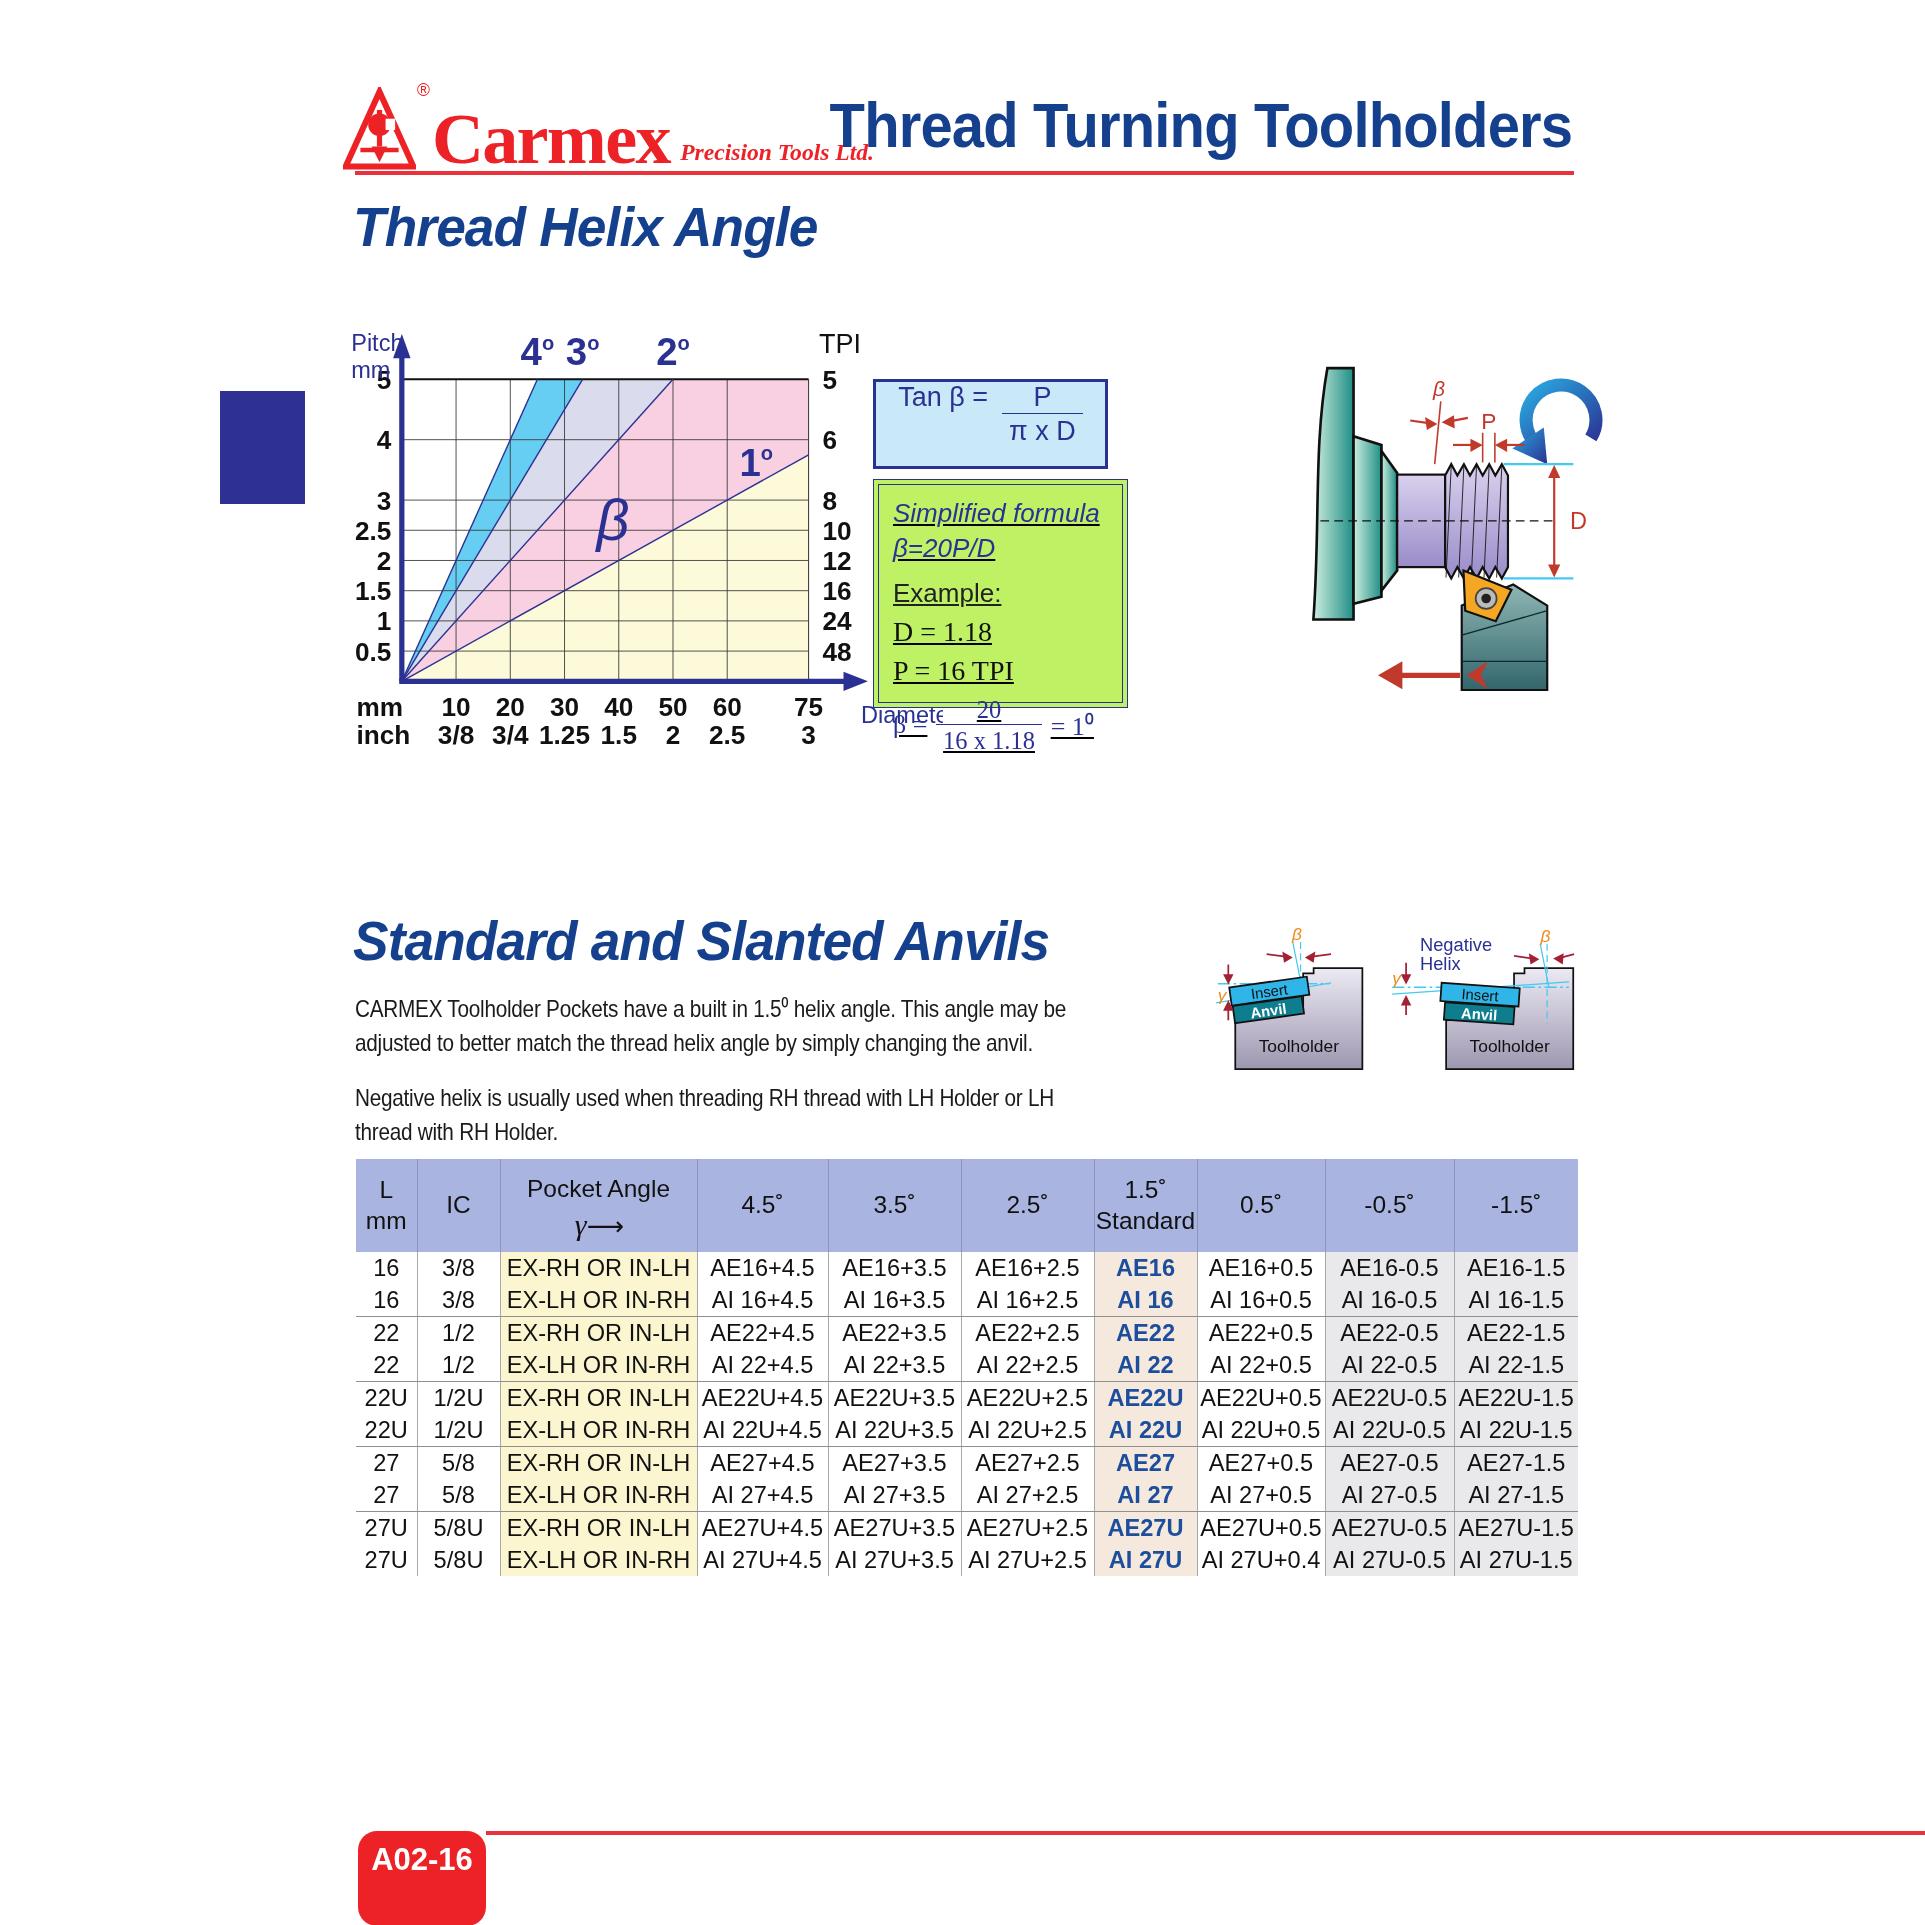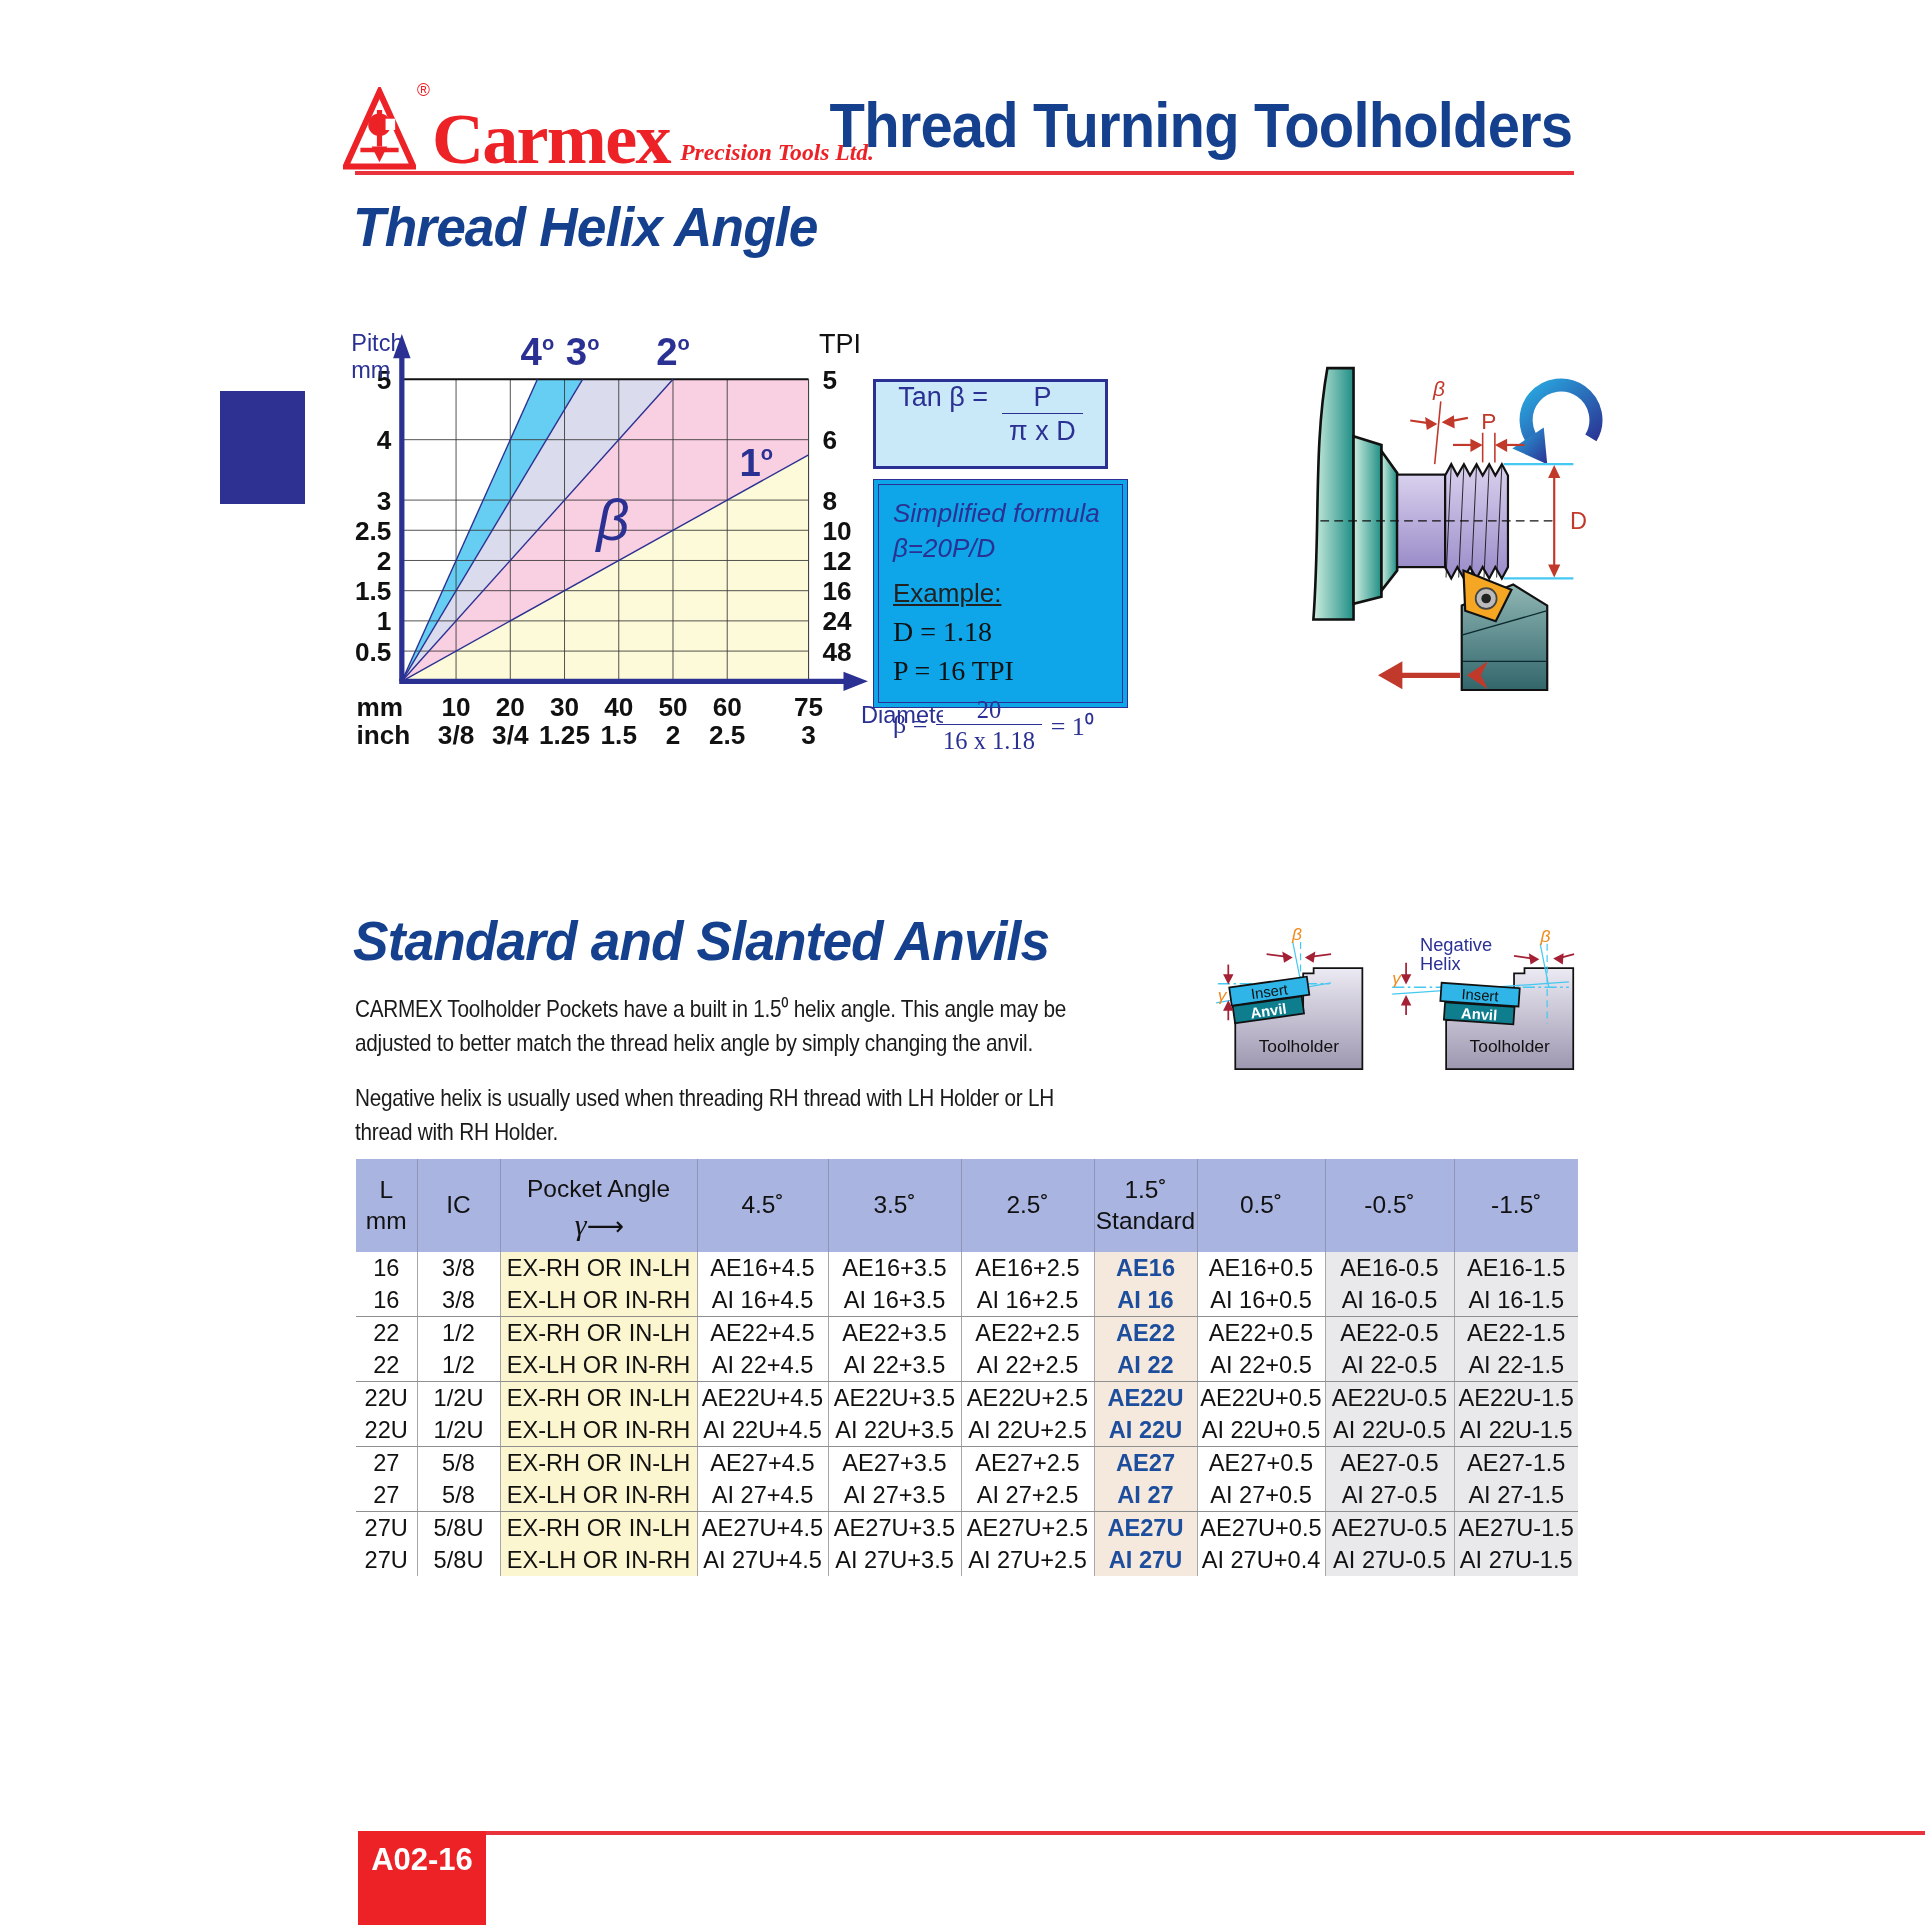--- a/index.html
+++ b/index.html
@@ -24,22 +24,22 @@
   #anvils-title{left:353px;top:908px;}
 
   #section-marker{left:220px;top:391px;width:85px;height:113px;background:#2e3192;}
 
   
   #box-tan{left:873px;top:379px;width:229px;height:84px;background:#c9e9f8;border:3.5px solid #2b3192;
            display:flex;justify-content:center;gap:14px;color:#2b3192;font-size:27px;}
   .frac{display:inline-flex;flex-direction:column;align-items:center;line-height:1.15;}
   .frac .top{padding:0 12.2px;}
   .frac .bot{border-top:1.7px solid #2b3192;padding:1.7px 7px 0 7px;}
-  #box-simplified{left:873px;top:479px;width:255px;height:229px;background:#0ea5e9;border:1.7px solid #2b3192;
-                  outline:0.9px solid #2b3192;outline-offset:-6.1px;padding:15.7px 0 0 19px;box-sizing:border-box;}
+  #box-simplified{left:873px;top:479px;width:255px;height:229px;background:#bef264;border:1.7px solid #2b3192;
+                  outline:0.9px solid #2b3192;outline-offset:-6.1px;padding:15.7px 0 0 19px;box-sizing:border-box;text-decoration:underline;}
   .sf-italic{color:#2b3192;font-style:italic;font-size:26px;line-height:1.35;}
   .sf-example{color:#222;font-size:26px;margin-top:12.2px;text-decoration:underline;display:inline-block;}
   .sf-serif{font-family:"Liberation Serif",serif;font-size:28px;color:#111;margin-top:7px;}
   .sf-beta{display:flex;align-items:center;gap:8.7px;color:#2b3192;font-family:"Liberation Serif",serif;
            font-size:26px;margin-top:8.7px;}
   .sf-beta .frac{font-size:24.5px;}
   .sf-beta .frac .bot{border-top:1.3px solid #2b3192;}
 
   
   .para{left:355px;color:#1a1a1a;font-size:23.6px;line-height:34px;white-space:nowrap;
@@ -59,21 +59,21 @@
   tr.group-end td{border-bottom:1.7px solid #8f8f8f;}
   td.c-pocket{background:#fbf5d0;}
   td.c-std{background:#f5e8dc;color:#1c4e9d;font-weight:bold;}
   td.c-gray{background:#e9e9ec;}
   .gamma-serif{font-family:"Liberation Serif",serif;font-style:italic;font-size:30px;}
   .pocket-arrow{font-size:26px;letter-spacing:-1.7px;}
 
   
   #footer-line{left:486px;top:1831px;width:1440px;height:3.5px;background:#e8333c;}
   #footer-badge{left:358px;top:1831px;width:128px;height:95px;background:#ec2227;color:#fff;
-                font-weight:bold;font-size:31px;text-align:center;padding-top:10.5px;box-sizing:border-box;}
+                font-weight:bold;font-size:31px;text-align:center;padding-top:10.5px;box-sizing:border-box;border-radius:19px;}
 
   svg text{font-family:"Liberation Sans",sans-serif;}
 </style>
 </head>
 <body>
 
 <div id="page">
 
   <div class="abs" id="brand-block">
     <svg width="73" height="86" viewBox="0 0 84 98">

